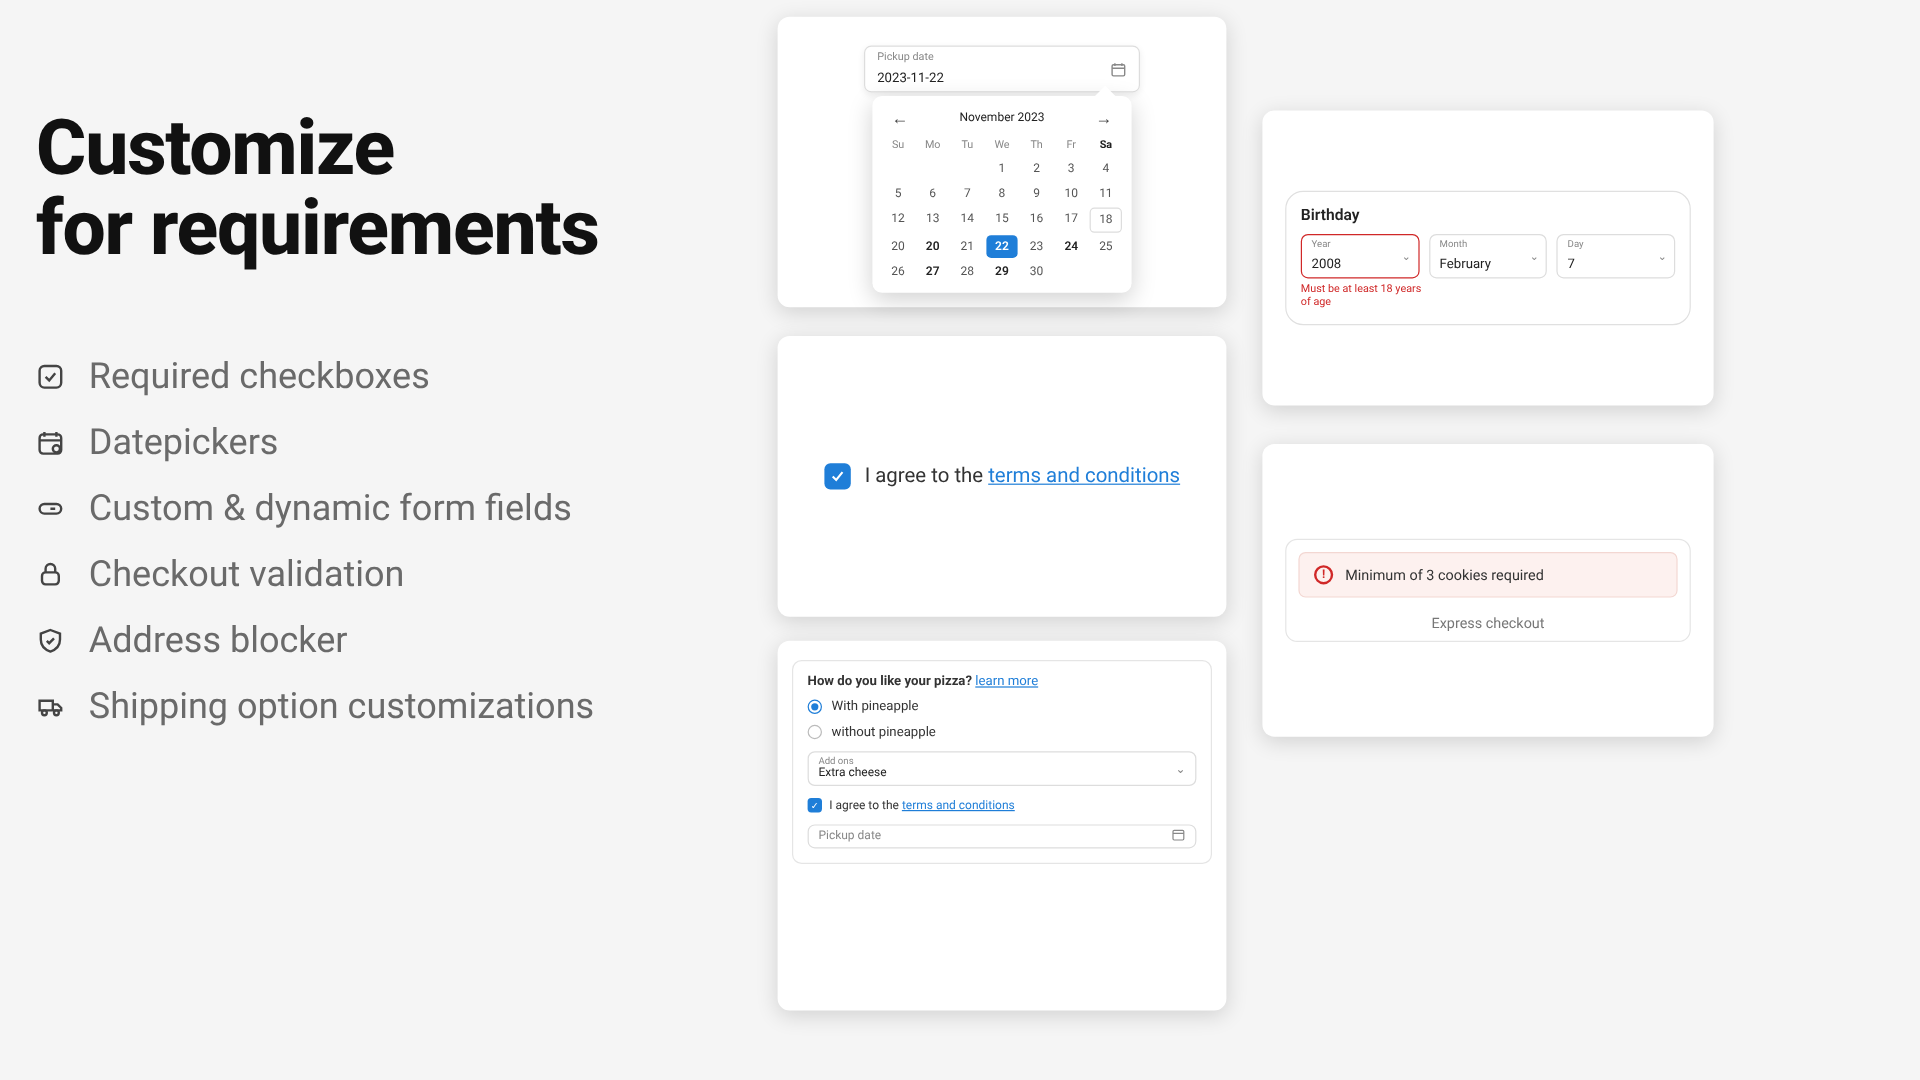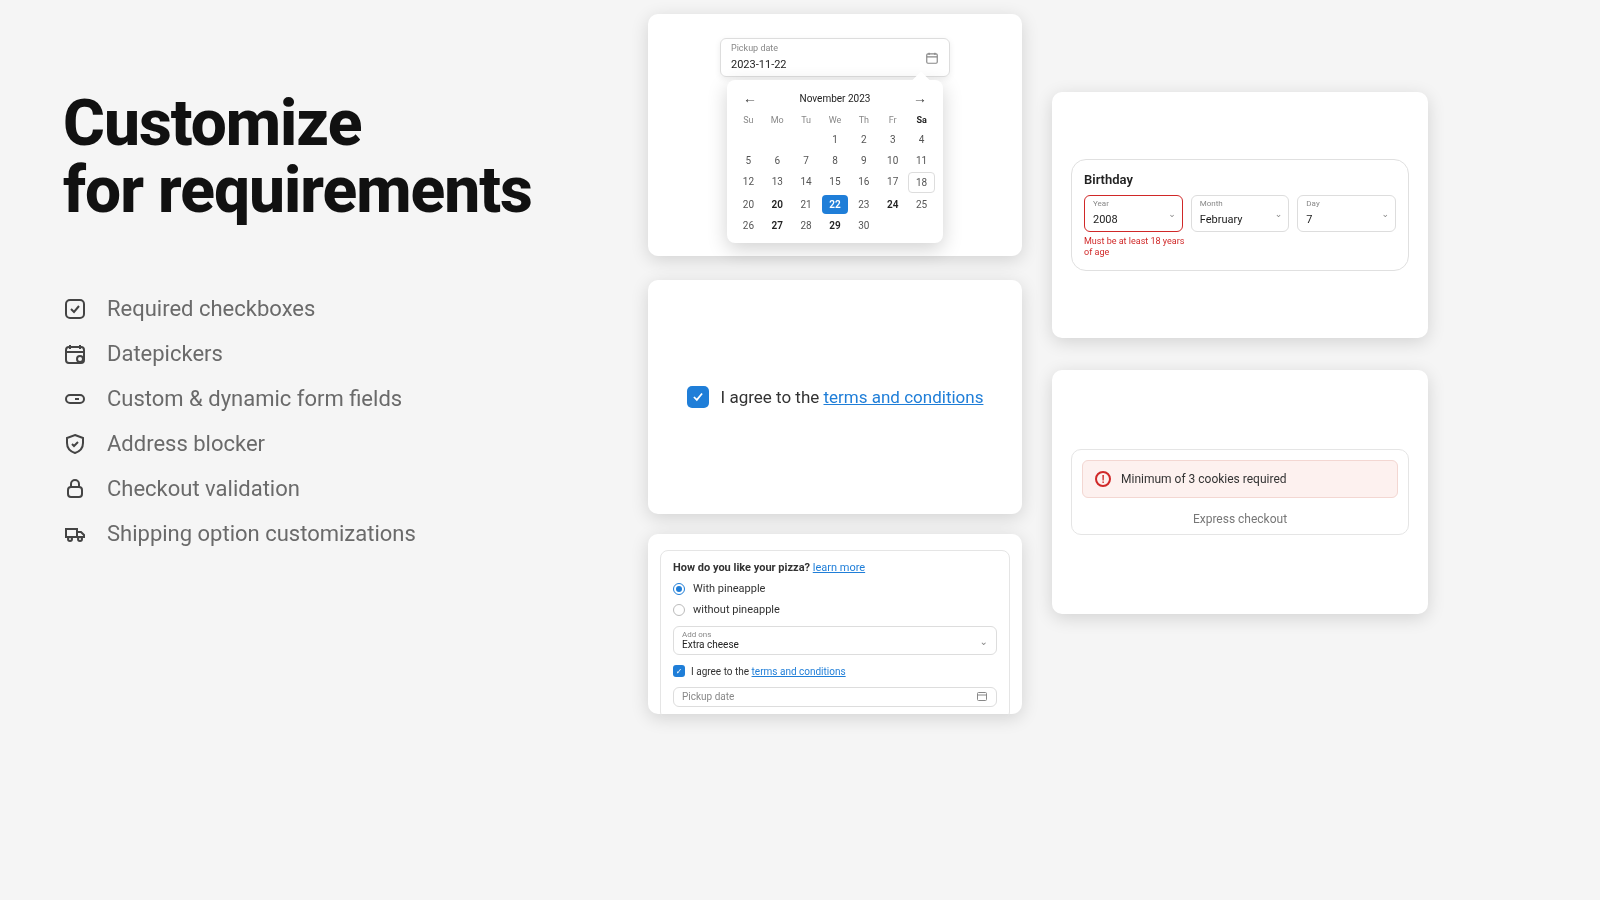--- a/index.html
+++ b/index.html
@@ -8,40 +8,40 @@
   height: 900px;
   background: #f5f5f5;
   font-family: -apple-system, BlinkMacSystemFont, "Segoe UI", Roboto, sans-serif;
   overflow: hidden;
   position: relative;
 }
 
 
 .left-col {
   position: absolute;
-  left: 63px;
+  left: 30px;
   top: 90px;
   width: 560px;
 }
 .heading {
   font-size: 64px;
   font-weight: 800;
   line-height: 1.05;
   color: #111;
   letter-spacing: -1px;
 }
 .feature-list {
   margin-top: 72px;
   list-style: none;
 }
 .feature-list li {
   display: flex;
   align-items: center;
   gap: 20px;
-  font-size: 22px;
+  font-size: 30px;
   color: #6a6a6a;
   margin-bottom: 20px;
   font-weight: 400;
 }
 .feat-icon {
   width: 24px;
   height: 24px;
   flex-shrink: 0;
   color: #444;
 }
@@ -140,21 +140,21 @@
   color:#fff;
 }
 .agree-text { font-size: 17px; color: #333; }
 .agree-link { color: #1f7ed8; text-decoration: underline; }
 
 
 .card-pizza {
   left: 648px;
   top: 534px;
   width: 374px;
-  height: 180px;
+  height: 308px;
 }
 .pizza-inner {
   margin: 16px 12px 12px;
   border: 1px solid #e5e5e5;
   border-radius: 8px;
   padding: 10px 12px 12px;
 }
 .pizza-q { font-size: 11px; color: #333; }
 .pizza-q a { color: #1f7ed8; text-decoration: underline; }
 .radio-row { display:flex; align-items:center; gap:8px; margin-top:8px; font-size:11px; color:#333; }
@@ -252,31 +252,31 @@
     </li>
     <li>
       <svg class="feat-icon" viewBox="0 0 24 24" fill="none" stroke="currentColor" stroke-width="2">
           <rect x="3" y="8" width="18" height="8" rx="4"></rect>
           <path d="M8 12h.01M12 12h4"></path>
         </svg>
       <span>Custom &amp; dynamic form fields</span>
     </li>
     <li>
       <svg class="feat-icon" viewBox="0 0 24 24" fill="none" stroke="currentColor" stroke-width="2">
+          <rect x="5" y="10" width="14" height="10" rx="3"></rect>
+          <path d="M8 10V7a4 4 0 018 0v3"></path>
+        </svg>
+      <span>Checkout validation</span>
+    </li>
+    <li>
+      <svg class="feat-icon" viewBox="0 0 24 24" fill="none" stroke="currentColor" stroke-width="2">
           <path d="M12 3l8 3v5c0 5-3.5 8.5-8 10-4.5-1.5-8-5-8-10V6l8-3z"></path>
           <path d="M9 12l2 2 4-4"></path>
         </svg>
       <span>Address blocker</span>
-    </li>
-    <li>
-      <svg class="feat-icon" viewBox="0 0 24 24" fill="none" stroke="currentColor" stroke-width="2">
-          <rect x="5" y="10" width="14" height="10" rx="3"></rect>
-          <path d="M8 10V7a4 4 0 018 0v3"></path>
-        </svg>
-      <span>Checkout validation</span>
     </li>
     <li>
       <svg class="feat-icon" viewBox="0 0 24 24" fill="none" stroke="currentColor" stroke-width="2">
           <path d="M3 7h11v8H3zM14 10h4l3 3v2h-7"></path>
           <circle cx="7" cy="17" r="2"></circle>
           <circle cx="17" cy="17" r="2"></circle>
         </svg>
       <span>Shipping option customizations</span>
     </li>
   </ul>

